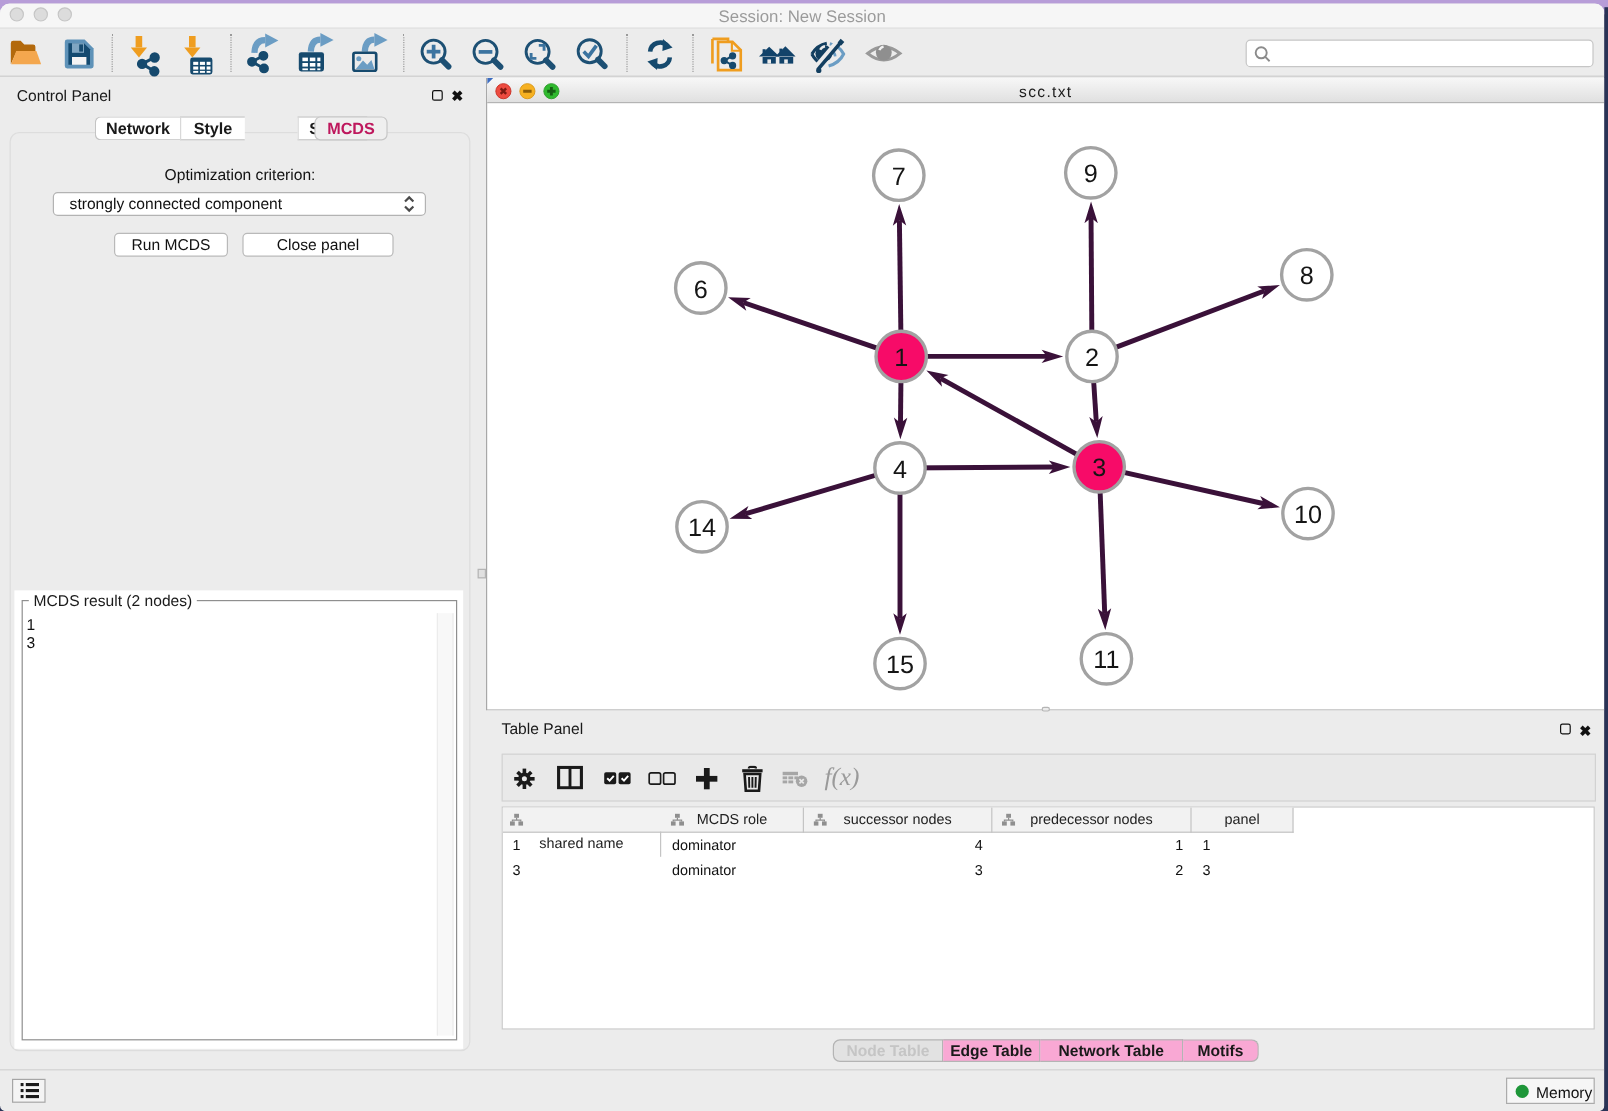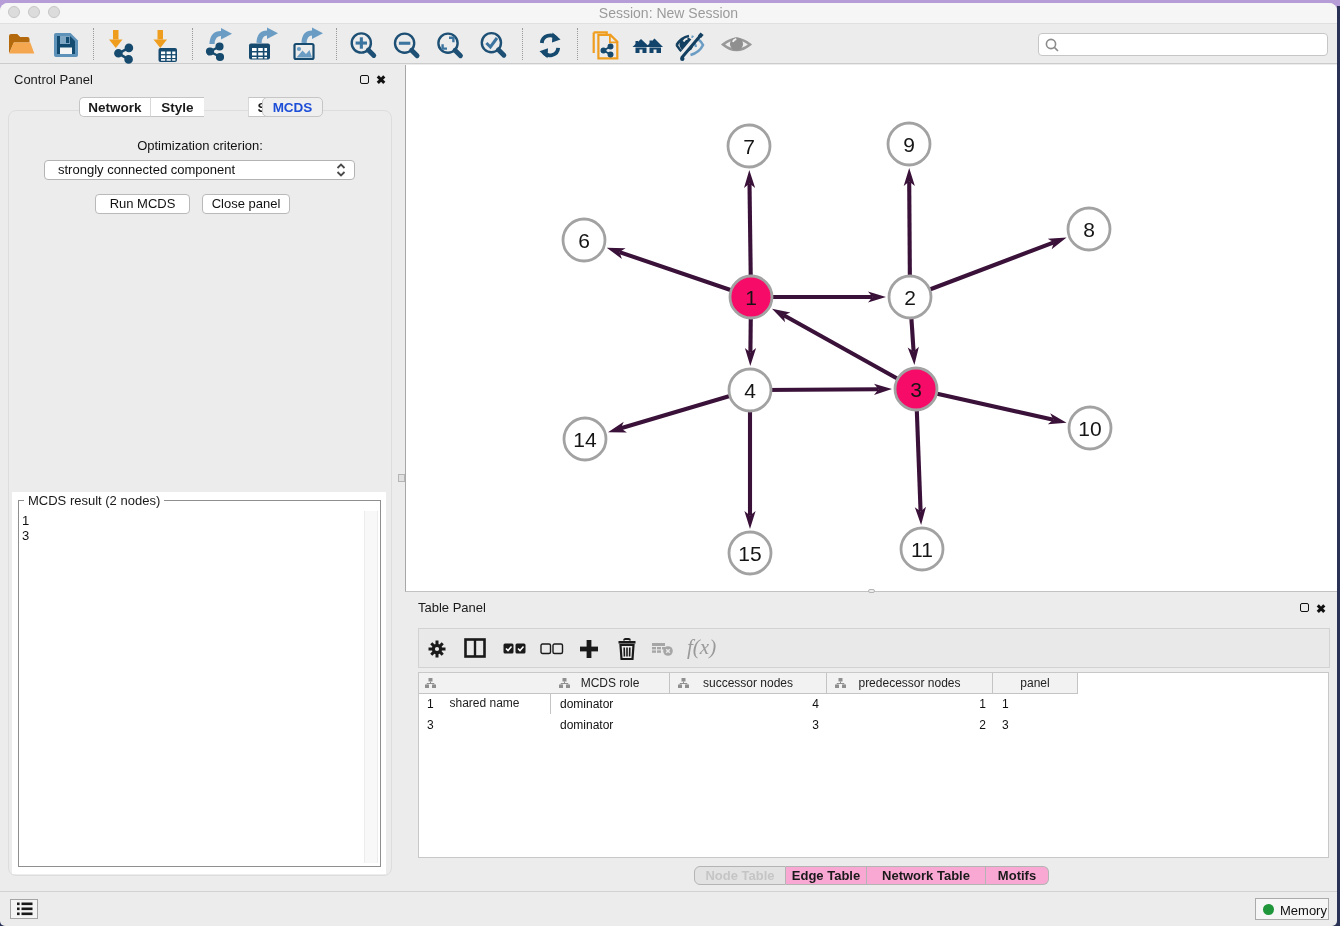--- a/index.html
+++ b/index.html
@@ -236,38 +236,50 @@
     </div>
   </div>
 
   <div id="cp-title" class="abs">Control Panel</div>
   <div id="cp-float" class="abs"></div>
   <div id="cp-close" class="abs">✖</div>
   <div id="cp-panel" class="abs"></div>
   <div class="tabseg" style="left:79px; width:71px; border-left:1px solid #c4c4c4; border-radius:5px 0 0 5px;">Network</div>
   <div class="tabseg" style="left:150px; width:54px; border-left:1px solid #d8d8d8;">Style</div>
   <div class="tabseg" style="left:204px; width:58px; border-left:1px solid #d8d8d8;margin-left:44px;">Select</div>
-  <div class="tabseg" style="left:262px; width:61px; border:1px solid #c6c6c6; border-radius:5px; color:#1d4ed8; background:#efefef;">MCDS</div>
+  <div class="tabseg" style="left:262px; width:61px; border:1px solid #c6c6c6; border-radius:5px; color:#be185d; background:#efefef;">MCDS</div>
   <div id="opt-label" class="abs">Optimization criterion:</div>
   <div id="dropdown" class="abs">strongly connected component
     <svg width="12" height="16" style="position:absolute; right:7px; top:1px;">
       <polyline points="2.5,6 6,2.5 9.5,6" fill="none" stroke="#4a4a4a" stroke-width="1.8"></polyline>
       <polyline points="2.5,10 6,13.5 9.5,10" fill="none" stroke="#4a4a4a" stroke-width="1.8"></polyline>
     </svg>
   </div>
   <div class="btn" style="left:95px; width:95px;">Run MCDS</div>
-  <div class="btn" style="left:202px; width:88px;">Close panel</div>
+  <div class="btn" style="left:202px; width:126px;">Close panel</div>
   <div id="mcds-outer" class="abs"></div>
   <div id="mcds-box" class="abs"></div>
   <div id="mcds-scroll" class="abs"></div>
   <div id="mcds-label" class="abs">MCDS result (2 nodes)</div>
   <div id="mcds-lines" class="abs">1<br>3</div>
   <div id="split-grip" class="abs"></div>
 
   <div id="netwin" class="abs">
+    <div id="nettitle">
+      <svg width="70" height="21" style="position:absolute; left:0; top:0;">
+        <polygon points="0,0 5,0 0,5" fill="#3c6cc0"></polygon>
+        <circle cx="13.5" cy="11" r="6.3" fill="#ed4b40" stroke="#ca3227" stroke-width="0.8"></circle>
+        <path d="M11.2 8.7 l4.6 4.6 M15.8 8.7 l-4.6 4.6" stroke="#7f1a12" stroke-width="2"></path>
+        <circle cx="33.5" cy="11" r="6.3" fill="#f6b122" stroke="#d9991a" stroke-width="0.8"></circle>
+        <path d="M30 11 h7" stroke="#8a5c08" stroke-width="2.4"></path>
+        <circle cx="53.5" cy="11" r="6.3" fill="#2fb92e" stroke="#2f9e2c" stroke-width="0.8"></circle>
+        <path d="M50 11 h7 M53.5 7.5 v7" stroke="#155f13" stroke-width="2.4"></path>
+      </svg>
+      <div class="t">scc.txt</div>
+    </div>
     <svg id="graph" width="930" height="505" style="position:absolute; left:0; top:21px;" font-family="Liberation Sans, sans-serif">
 <g stroke="#3a1139" stroke-width="4.1">
 <line x1="345.0" y1="211.0" x2="343.5" y2="97.5"></line>
 <line x1="345.0" y1="211.0" x2="213.5" y2="166.1"></line>
 <line x1="345.0" y1="211.0" x2="466.5" y2="211.0"></line>
 <line x1="345.0" y1="211.0" x2="344.4" y2="266.5"></line>
 <line x1="504.0" y1="211.0" x2="503.2" y2="95.5"></line>
 <line x1="504.0" y1="211.0" x2="647.9" y2="156.3"></line>
 <line x1="504.0" y1="211.0" x2="507.6" y2="265.6"></line>
 <line x1="344.0" y1="304.0" x2="472.5" y2="303.2"></line>

